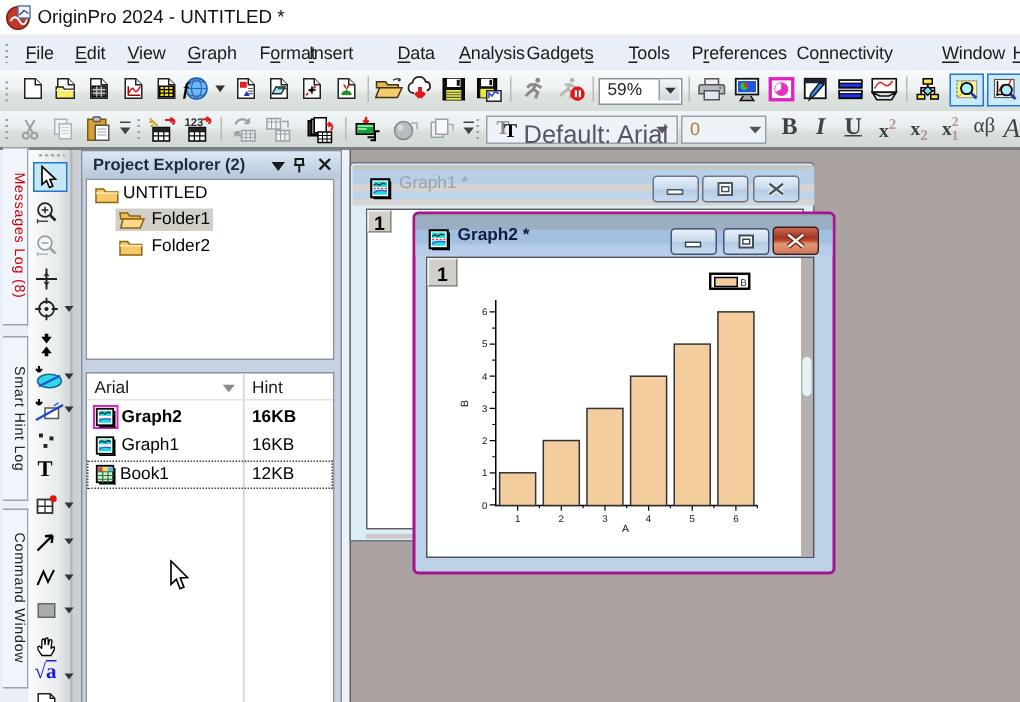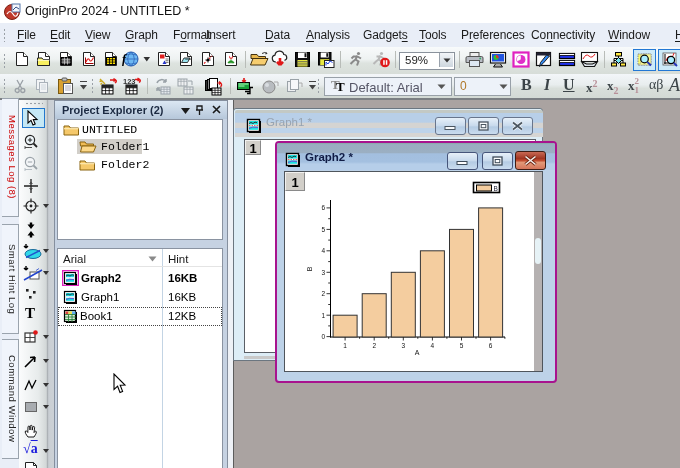--- a/index.html
+++ b/index.html
@@ -31,21 +31,21 @@
             background:linear-gradient(90deg,#fbfcfd,#e7ebeb 55%,#d2d7d7 78%,#a9aeb2 81%,#c9ced3 85%,#ccd1d6 100%);}
   .vico{position:absolute;left:4px;width:16px;height:16px;}
   .varr{position:absolute;left:24px;width:0;height:0;border-left:3px solid transparent;
         border-right:3px solid transparent;border-top:4px solid #333;}
   
   #panel{left:54px;top:0;width:174px;height:448px;background:#c6d2e2;
          border:1px solid #858f9e;box-sizing:border-box;}
   #phead{left:0;top:0;width:172px;height:18px;
          background:linear-gradient(#dbe7f3,#b6c7da);}
   #ptitle{left:7px;top:2.5px;font-size:11px;font-weight:bold;color:#1c2a42;}
-  #tree{left:2px;top:18px;width:164px;height:119px;background:#fff;border:1px solid #8a93a1;font-family:Liberation Mono, monospace;}
+  #tree{left:2px;top:18px;width:164px;height:119px;background:#fff;border:1px solid #8a93a1;}
   .trow{position:absolute;font-size:11.5px;color:#000;}
   #psplit{left:0;top:0;width:0;height:0;}
   #plist{left:2px;top:147px;width:164px;height:222px;background:#fff;border:1px solid #8a93a1;}
   #colsep{left:104px;top:0;width:1px;height:222px;background:#c3d4e4;}
   
   #workspace{left:228px;top:0;width:452px;height:368px;background:#eef1f6;}
   #wsline{left:5px;top:0;width:1px;height:368px;background:#5c5c5c;}
   #wsbg{left:6px;top:0;width:446px;height:368px;background:#aaa3a1;}
   
   #g1{left:5px;top:8px;width:310px;height:253px;background:#ddedf6;
@@ -85,25 +85,25 @@
 <div class="abs" id="menubar">
   <div class="handle" style="left:3px;top:5px;height:14px"></div>
   <div class="menu" style="left:17px"><u>F</u>ile</div>
   <div class="menu" style="left:50px"><u>E</u>dit</div>
   <div class="menu" style="left:85px"><u>V</u>iew</div>
   <div class="menu" style="left:125px"><u>G</u>raph</div>
   <div class="menu" style="left:173px">F<u>o</u>rmat</div>
   <div class="menu" style="left:206px"><u>I</u>nsert</div>
   <div class="menu" style="left:265px"><u>D</u>ata</div>
   <div class="menu" style="left:306px"><u>A</u>nalysis</div>
-  <div class="menu" style="left:363px">Gadget<u>s</u></div>
+  <div class="menu" style="left:351px">Gadget<u>s</u></div>
   <div class="menu" style="left:419px"><u>T</u>ools</div>
   <div class="menu" style="left:461px">P<u>r</u>eferences</div>
   <div class="menu" style="left:531px">Co<u>n</u>nectivity</div>
-  <div class="menu" style="left:608px"><u>W</u>indow</div>
+  <div class="menu" style="left:628px"><u>W</u>indow</div>
   <div class="menu" style="left:675px"><u>H</u>elp</div>
 </div>
 <div class="abs" id="tb1">
     <div class="handle" style="left:3px;top:6px;height:16px"></div>
  <svg class="ico" style="left:14px;top:4px" viewBox="0 0 16 16">
       <path d="M2.5,1.5 h7 l4,4 v9 h-11 z" fill="#fff" stroke="#222"></path>
       <path d="M9.5,1.5 v4 h4" fill="#fff" stroke="#222"></path>
     </svg>
  <svg class="ico" style="left:36px;top:4px" viewBox="0 0 16 16">
       <path d="M2.5,1.5 h7 l4,4 v9 h-11 z" fill="#fff" stroke="#222"></path>
@@ -355,21 +355,21 @@
       <path d="M14,6 h3 v4" stroke="#aaa" fill="none"></path>
     </svg>
  <svg class="abs" style="left:308px;top:6px" width="9" height="12">
       <path d="M1,1.5 h7" stroke="#444"></path>
       <path d="M1,5 h7 L4.5,9.5 Z" fill="#444"></path>
     </svg>
  <div class="handle" style="left:317px;top:4px;height:16px"></div>
  <div class="abs" style="left:324px;top:3px;width:128px;height:19px;background:#edf2f9;border:1px solid #98a0a8;box-sizing:border-box">
    <div class="abs" style="left:6px;top:-1px;font-family:'Liberation Serif',serif;font-size:13px;font-weight:bold;color:#888">T</div>
    <div class="abs" style="left:11px;top:1px;font-family:'Liberation Serif',serif;font-size:13px;font-weight:bold;color:#000">T</div>
-   <div class="abs" style="left:24px;top:2px;font-size:13px;color:#556">Default: Arial</div>
+   <div class="abs" style="left:24px;top:2px;font-size:17px;color:#556">Default: Arial</div>
    <svg class="abs" style="left:112px;top:6px" width="9" height="6">
         <path d="M0.5,0.5 h8 L4.5,5 Z" fill="#555"></path>
       </svg>
  </div>
  <div class="abs" style="left:454px;top:3px;width:57px;height:19px;background:#edf2f9;border:1px solid #98a0a8;box-sizing:border-box">
    <div class="abs" style="left:5px;top:1px;font-size:12px;color:#b07828">0</div>
    <svg class="abs" style="left:44px;top:6px" width="9" height="6">
         <path d="M0.5,0.5 h8 L4.5,5 Z" fill="#555"></path>
       </svg>
  </div>

